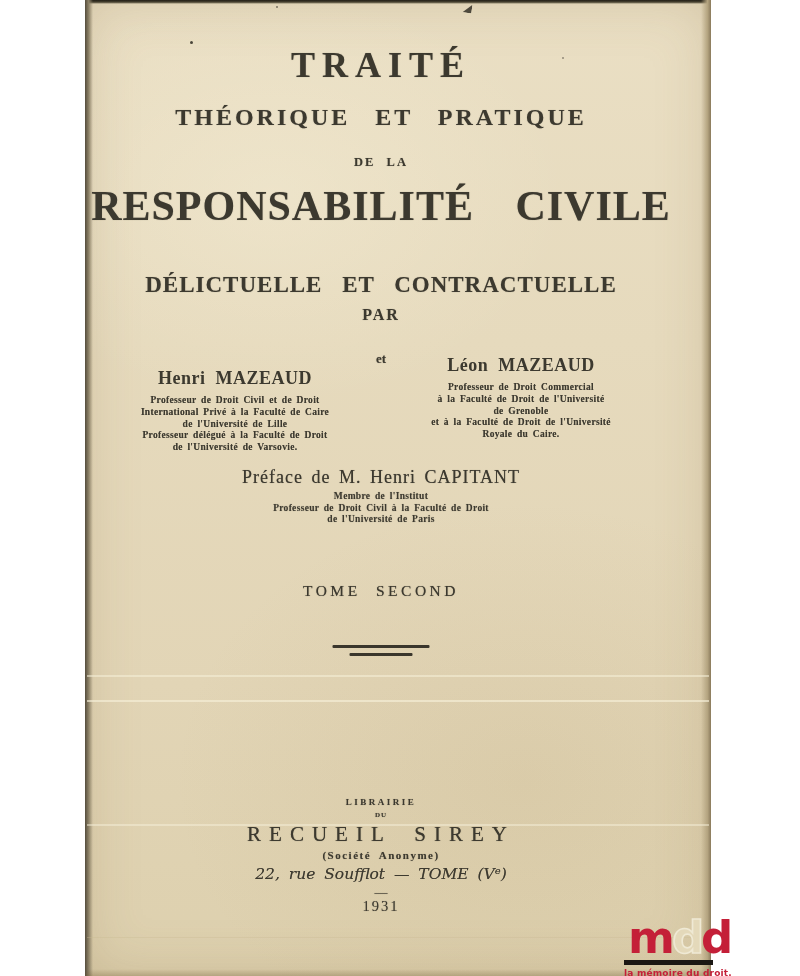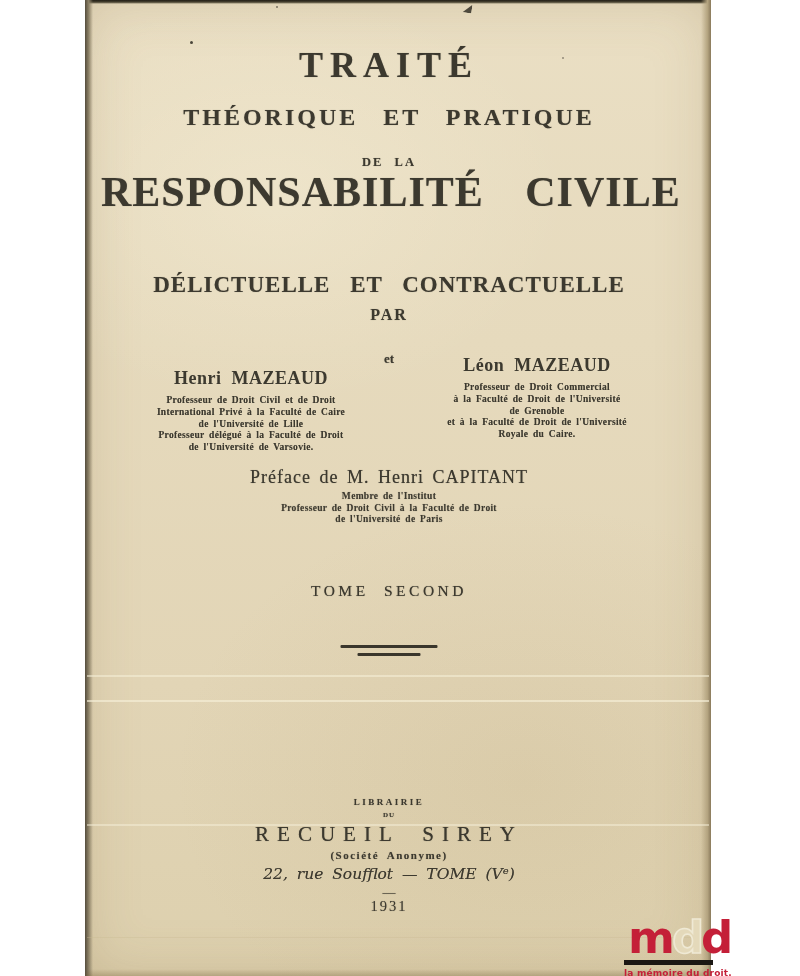--- a/index.html
+++ b/index.html
@@ -33,27 +33,27 @@
   .crease.c2{top:700px;opacity:.65;}
   .crease.c3{top:824px;opacity:.5;}
   .crease.dark{background:#c9b992;opacity:.35;height:1px;top:937px;}
   .speck{position:absolute;background:#4a463a;border-radius:50%;}
   .sp1{left:105px;top:41px;width:3px;height:3px;}
   .sp2{left:191px;top:6px;width:2px;height:2px;opacity:.7;}
   .sp3{left:477px;top:57px;width:2px;height:2px;opacity:.55;}
   .corner-mark{position:absolute;left:378px;top:4px;width:9px;height:9px;background:#3e3a30;
     clip-path:polygon(0 100%,100% 0,100% 100%);transform:rotate(8deg);opacity:.9;}
   
-  .content{position:absolute;left:0;top:0;right:34px;bottom:0;color:#3c392f;margin-left:16px;}
+  .content{position:absolute;left:0;top:0;right:34px;bottom:0;color:#3c392f;}
   .line{position:absolute;left:0;right:0;text-align:center;white-space:nowrap;
     text-shadow:0 0 1px rgba(60,57,47,0.4);}
   .t1{top:44px;font-size:36px;font-weight:700;letter-spacing:7px;}
   .t2{top:104px;font-size:24px;font-weight:700;letter-spacing:3px;word-spacing:16px;}
   .t3{top:155px;font-size:12.5px;font-weight:700;letter-spacing:2px;word-spacing:6px;}
-  .t4{top:168px;font-size:42px;font-weight:700;letter-spacing:1px;word-spacing:30px;font-family:Liberation Serif, serif;}
+  .t4{top:182px;font-size:42px;font-weight:700;letter-spacing:1px;word-spacing:30px;font-family:Liberation Serif, serif;}
   .t5{top:272px;font-size:23px;font-weight:700;letter-spacing:1px;word-spacing:13px;}
   .par{top:306px;font-size:16px;font-weight:700;letter-spacing:2px;}
   .auth-name{font-size:18px;font-weight:700;word-spacing:5px;letter-spacing:.5px;}
   .auth-left{position:absolute;left:0;top:368px;width:300px;text-align:center;}
   .auth-right{position:absolute;left:286px;top:355px;width:300px;text-align:center;}
   .conj{top:351px;font-size:13px;font-weight:700;}
   .affil{margin-top:6px;font-size:9.5px;font-weight:700;line-height:1.24;
     letter-spacing:.3px;word-spacing:2px;text-shadow:0 0 .5px rgba(60,57,47,.5);}
   .preface-title{top:467px;font-size:18px;letter-spacing:1px;word-spacing:3px;
     text-shadow:0 0 .7px rgba(60,57,47,.65);}

